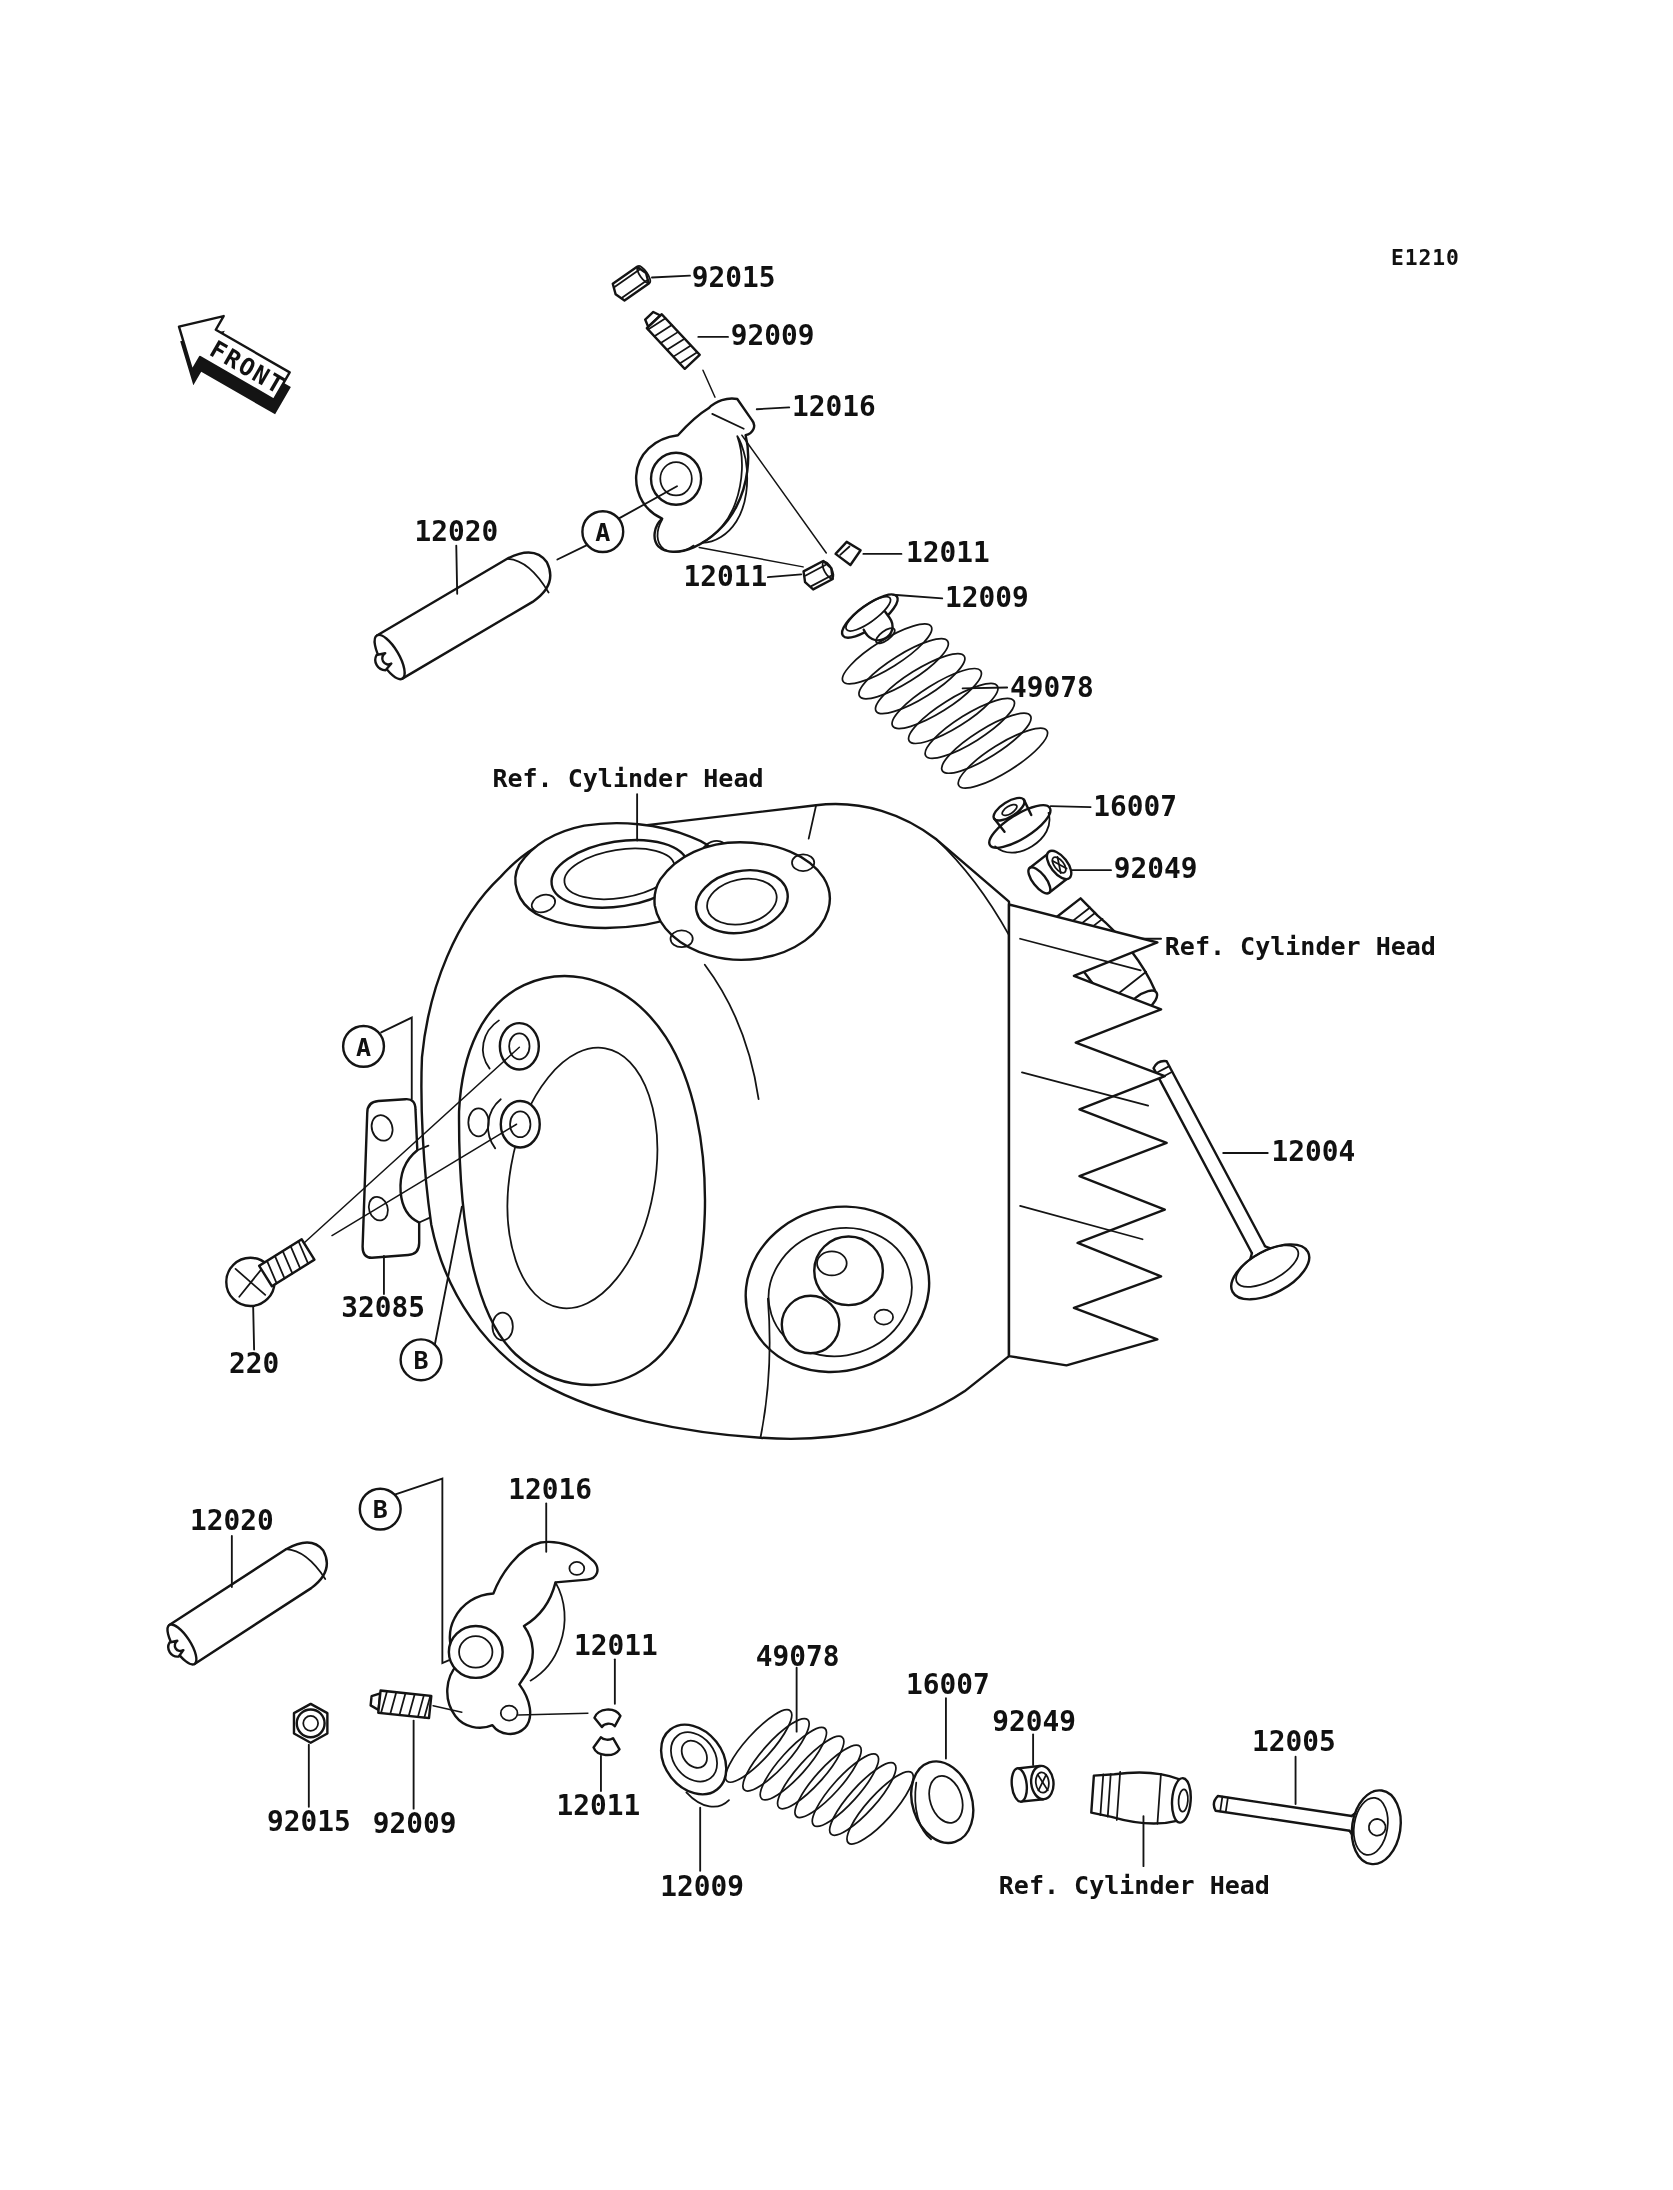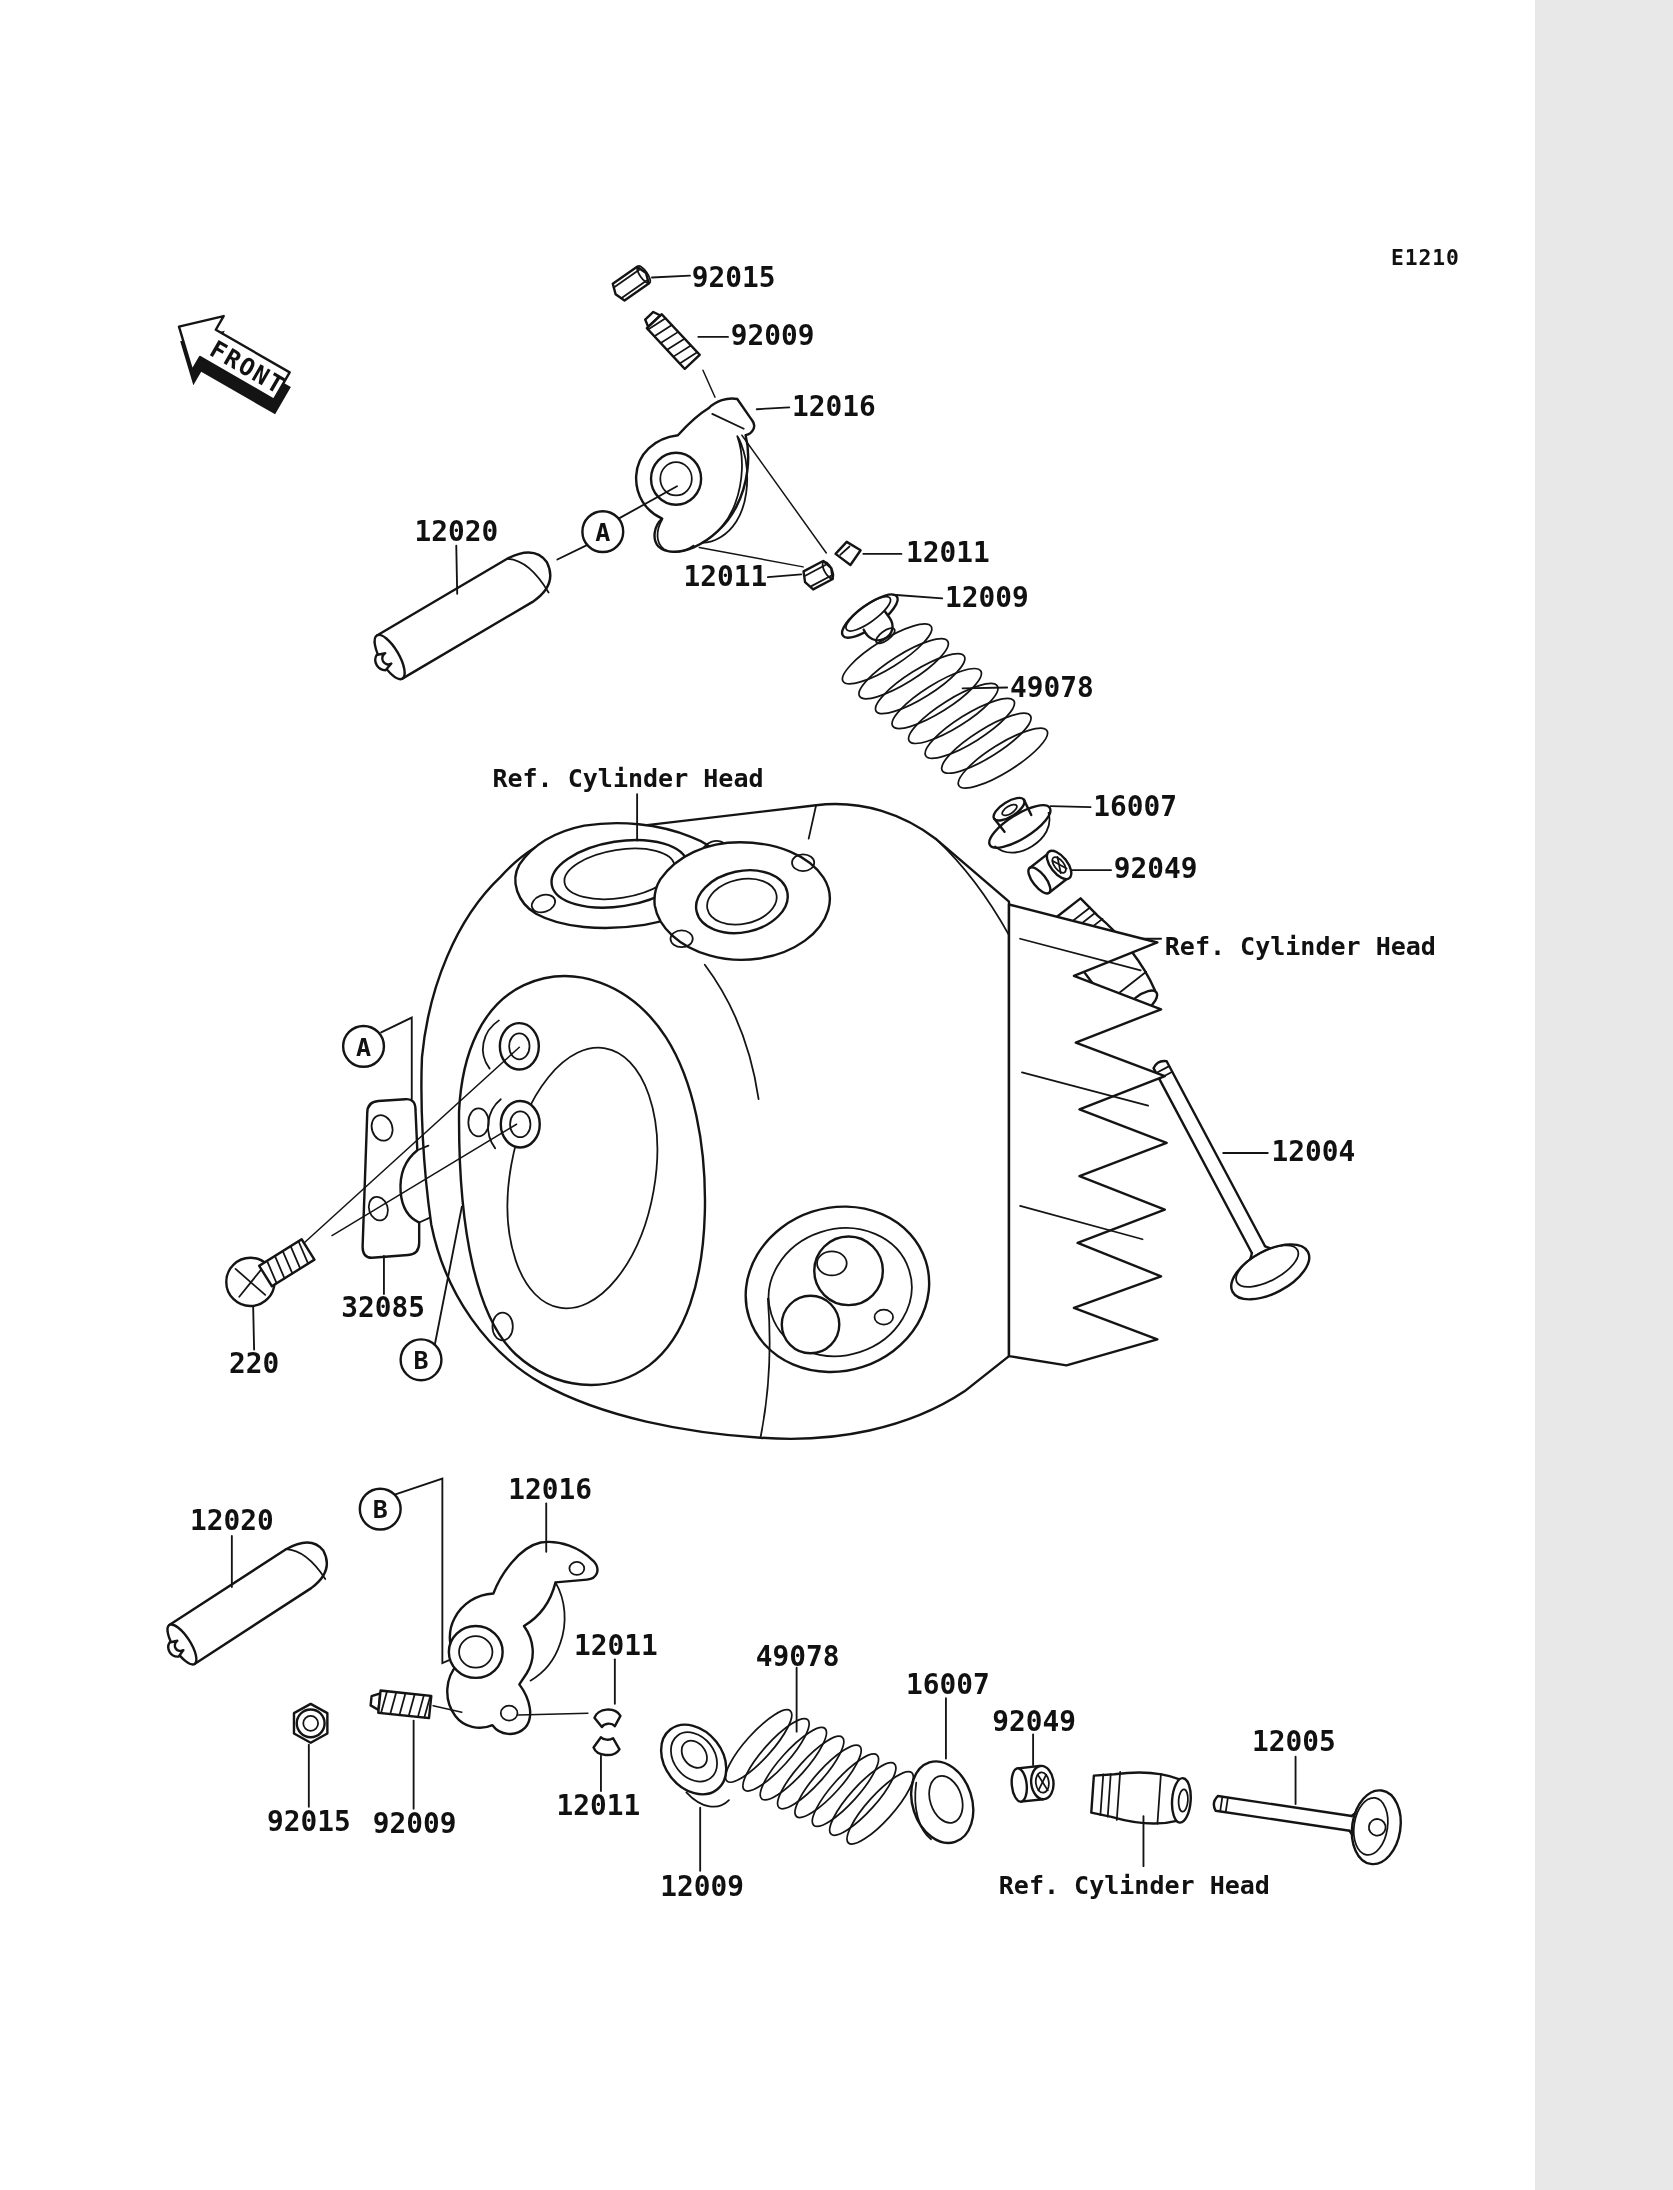--- a/index.html
+++ b/index.html
@@ -1,17 +1,17 @@
 <!DOCTYPE html>
 <html style="font-size:15px"><head>
 <meta charset="utf-8">
 <style>
   html,body{margin:0;padding:0;background:#e8e8e8;}
   .sheet{
-    position:relative;width:1535px;height:2191px;background:#ffffff;
+    position:relative;width:1673px;height:2191px;background:#ffffff;
     font-family:"DejaVu Sans Mono", monospace;overflow:hidden;
   }
   svg{position:absolute;left:0;top:0;}
   .part{fill:#ffffff;stroke:#141414;stroke-width:2.6;stroke-linejoin:round;stroke-linecap:round;}
   .pthin{fill:none;stroke:#141414;stroke-width:1.9;stroke-linejoin:round;stroke-linecap:round;}
   .lead{fill:none;stroke:#141414;stroke-width:2;stroke-linecap:round;}
   .axis{fill:none;stroke:#141414;stroke-width:1.6;stroke-linecap:round;}
   .ink{fill:#141414;stroke:none;}
   text{fill:#111111;stroke:none;font-family:"DejaVu Sans Mono", monospace;font-weight:700;}
   .lbl{font-size:30px;letter-spacing:0px;}

